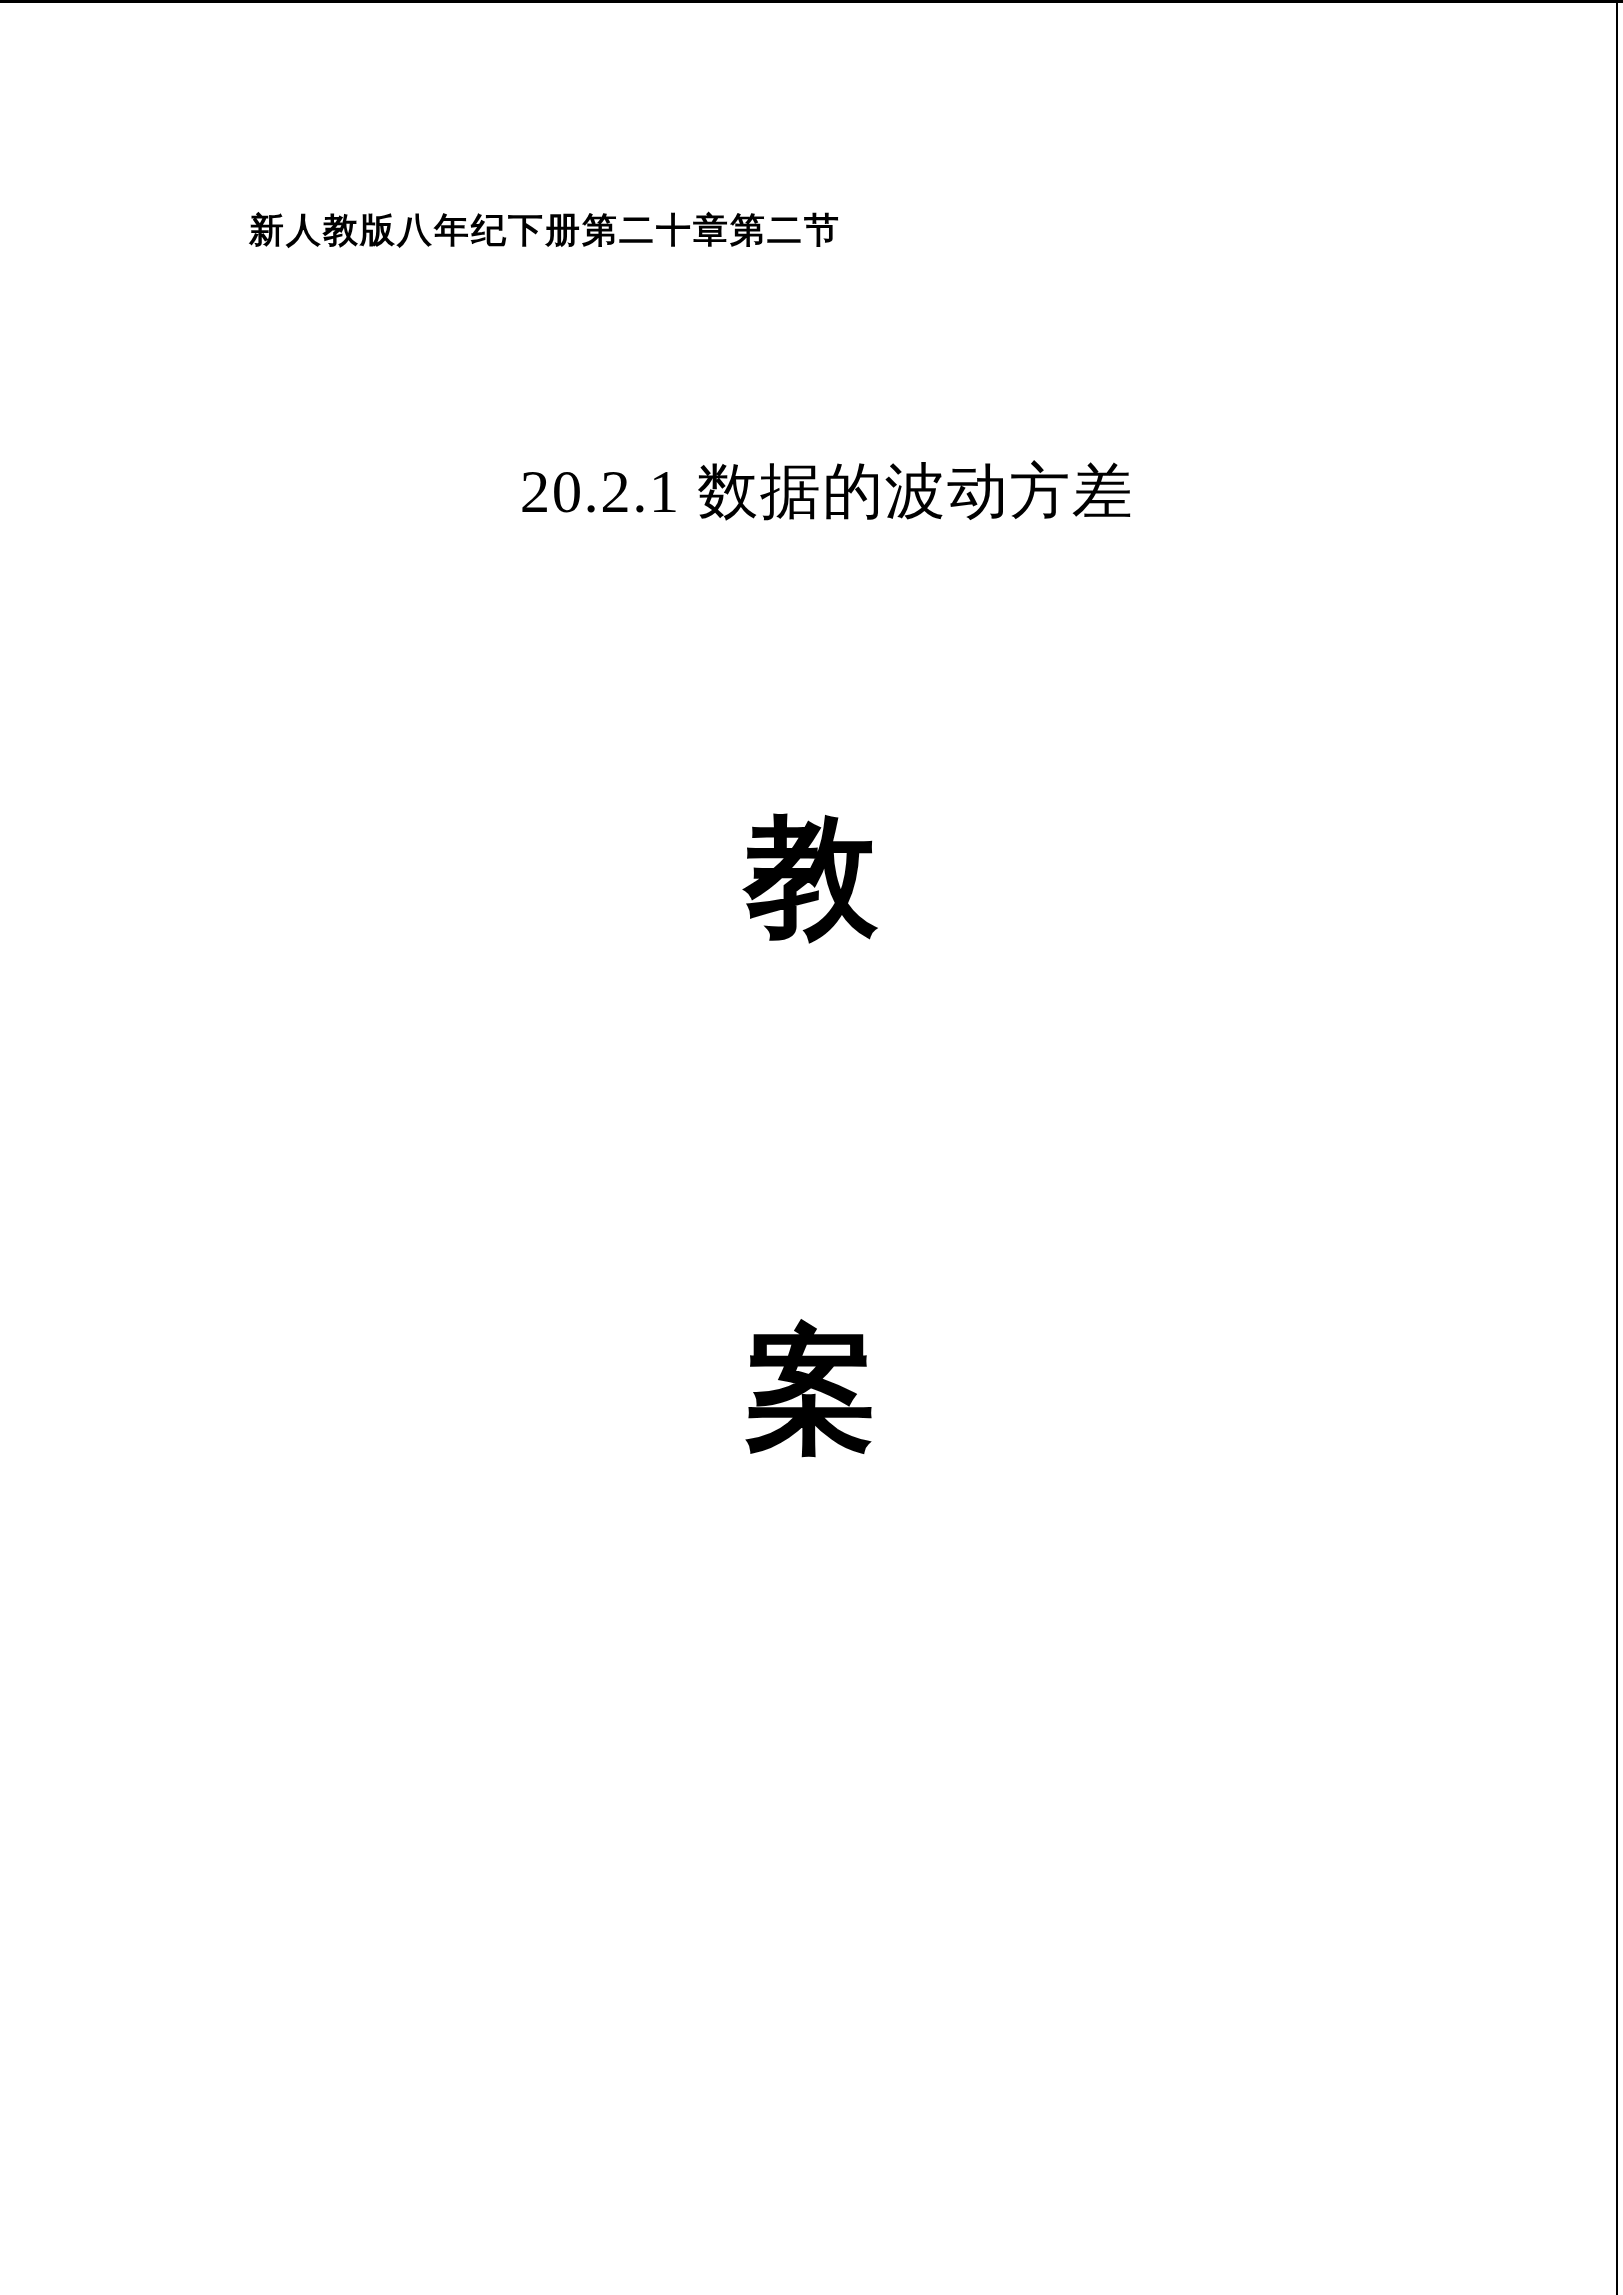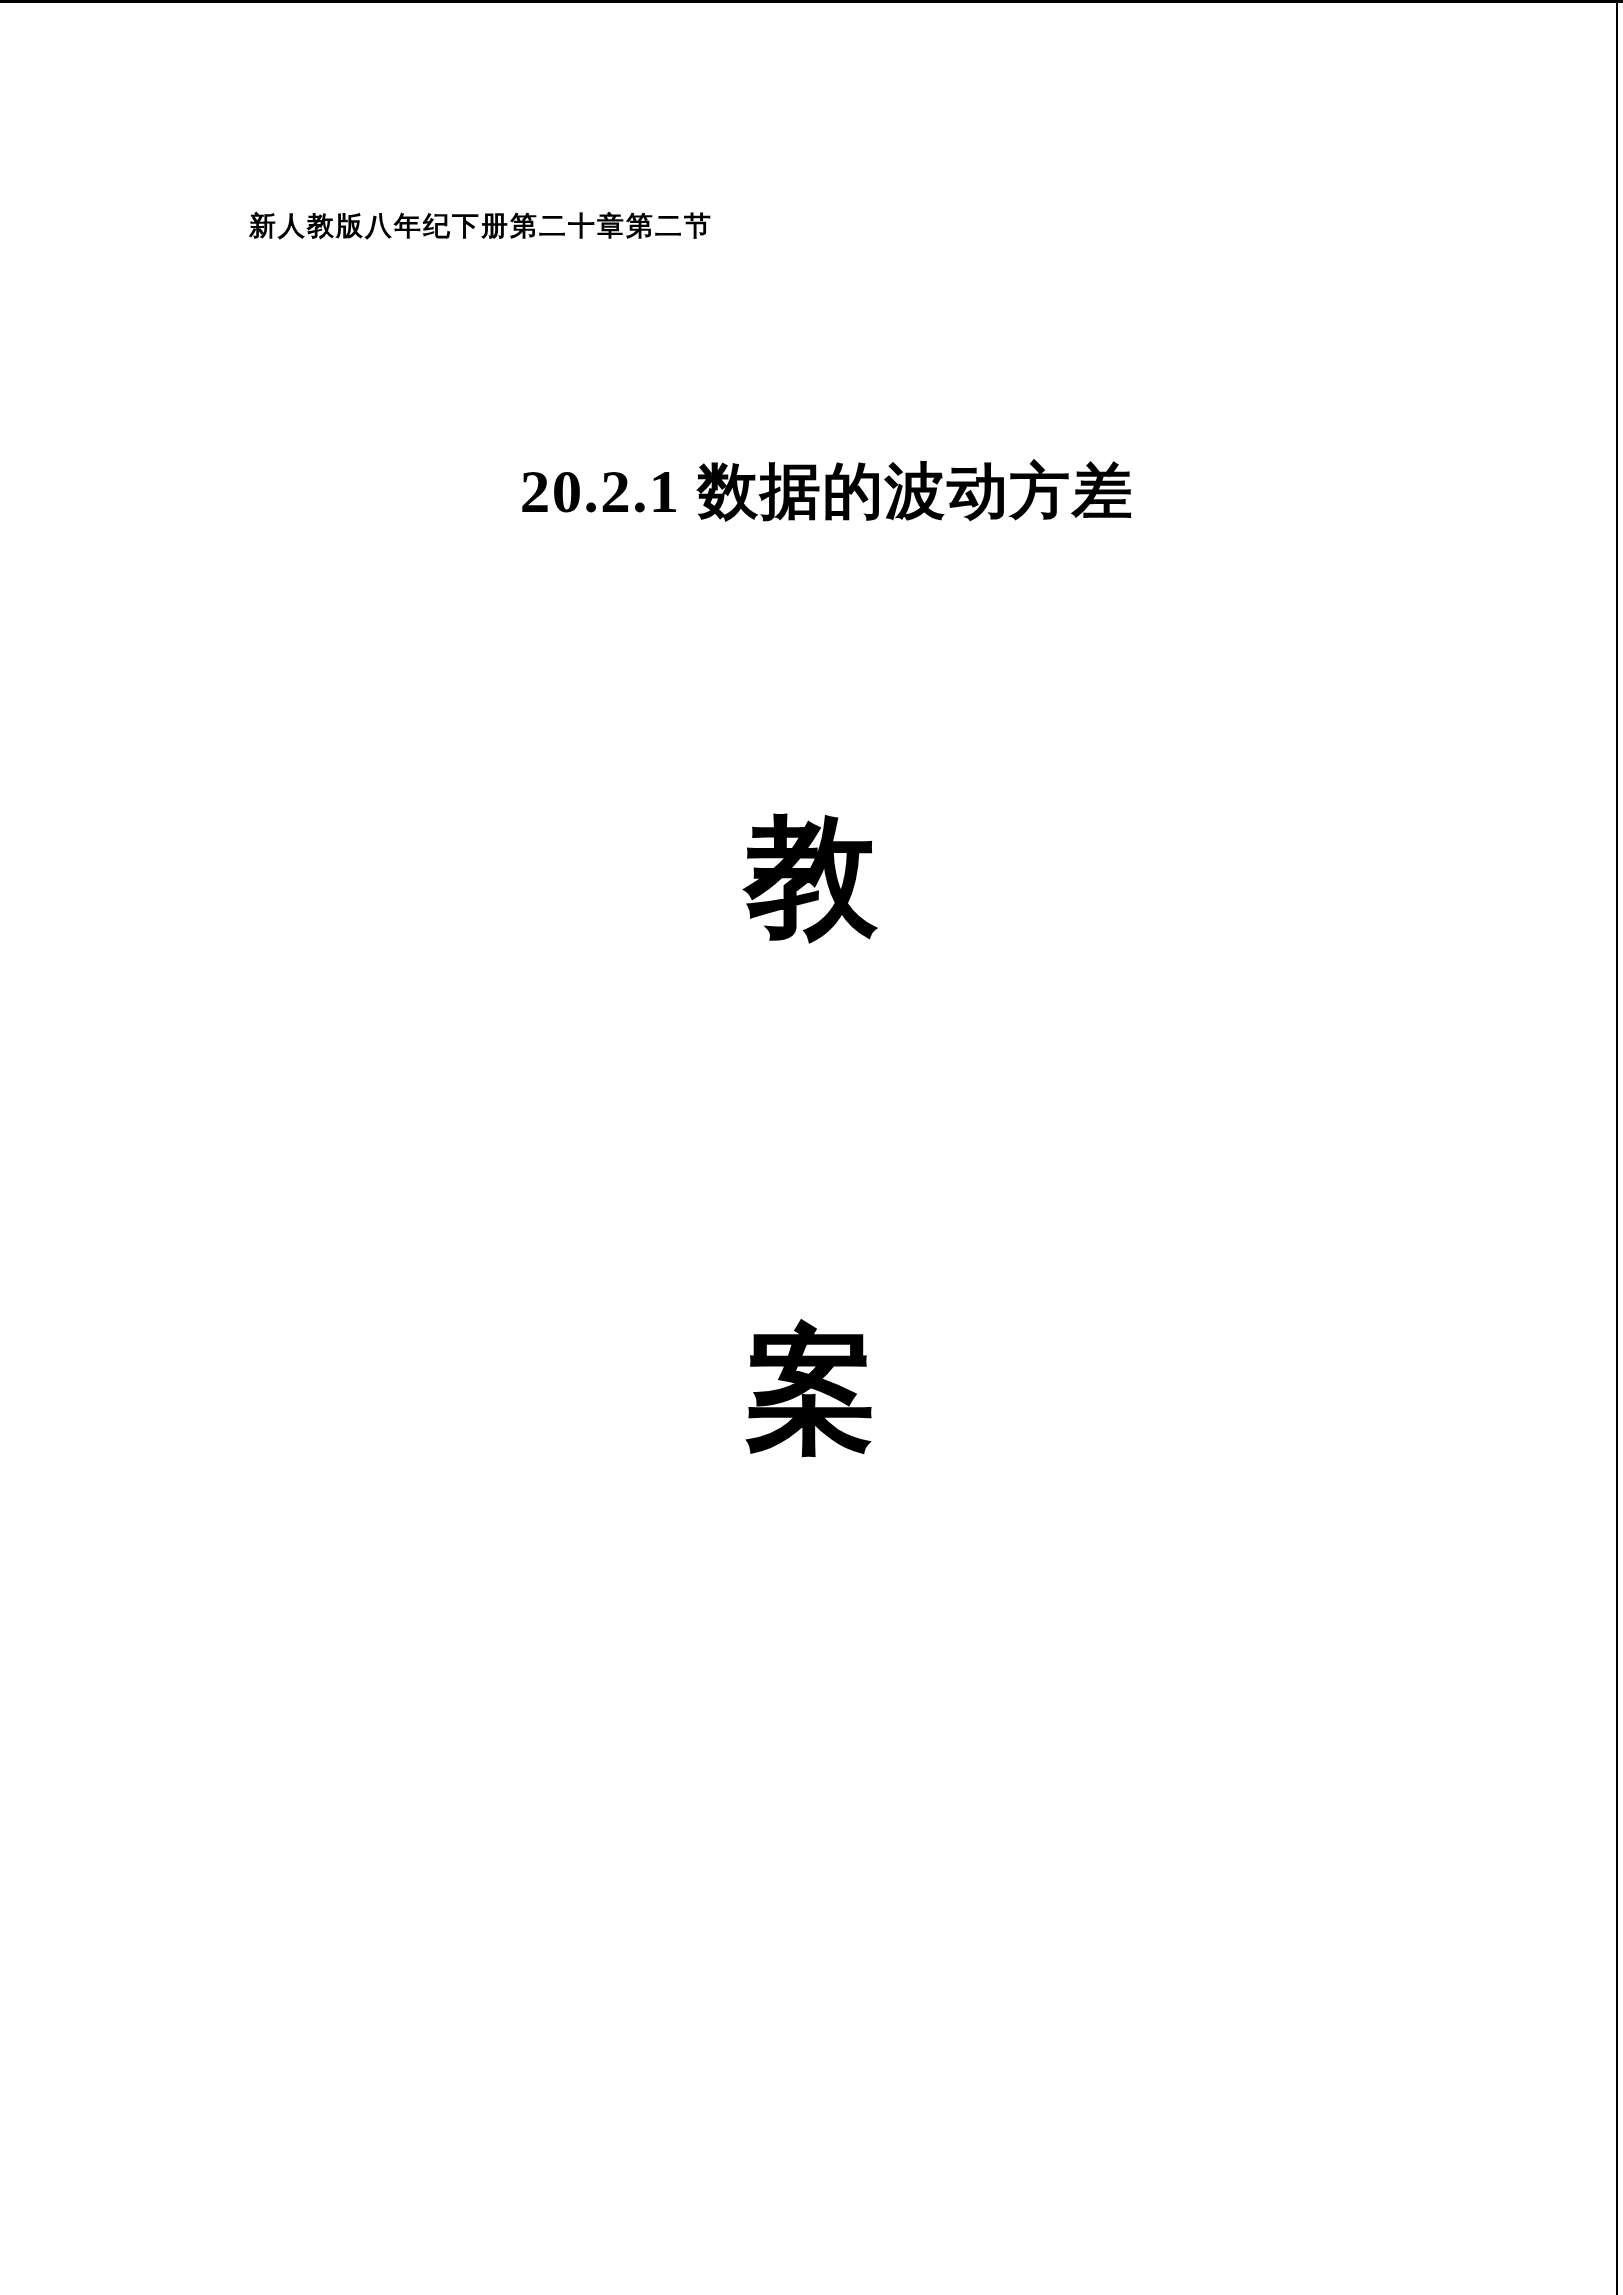--- a/index.html
+++ b/index.html
@@ -27,35 +27,35 @@
       top: 0;
       right: 4.8px;
       width: 2px;
       height: 100%;
       background: #000000;
     }
     .header-line {
       position: absolute;
       top: 213px;
       left: 249px;
-      font-size: 27px;
+      font-size: 35px;
       font-weight: 700;
       letter-spacing: 2px;
       line-height: 1;
       white-space: nowrap;
     }
     .title-line {
       position: absolute;
       top: 461px;
       left: 0;
       width: 100%;
       padding-left: 31px;
       text-align: center;
       font-size: 61px;
-      font-weight: 700;
+      font-weight: 400;
       letter-spacing: 1.4px;
       line-height: 1;
       white-space: nowrap;
     }
     .big-char {
       position: absolute;
       left: 0;
       width: 100%;
       text-align: center;
       font-size: 133px;

